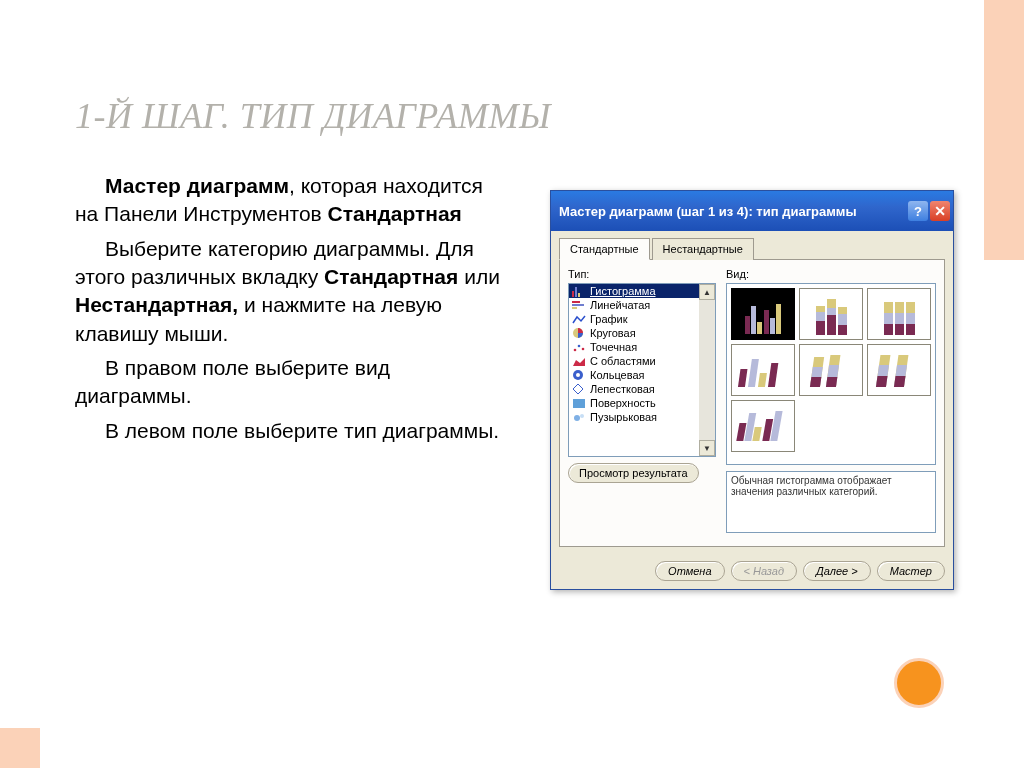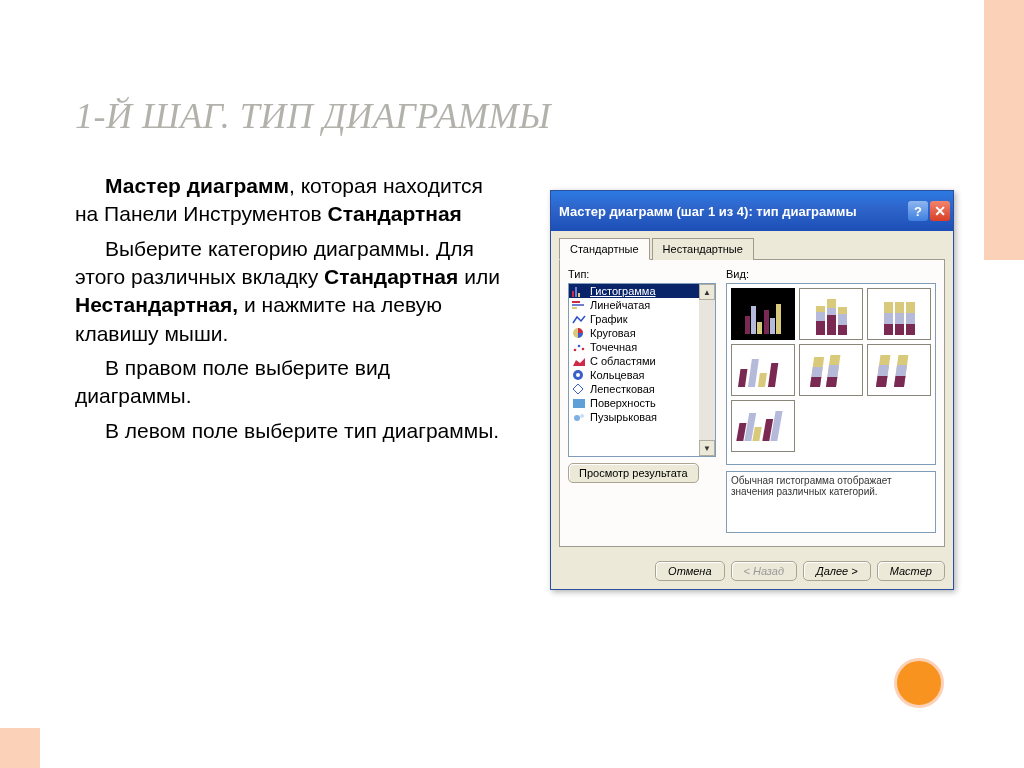--- a/index.html
+++ b/index.html
@@ -185,21 +185,21 @@
     background: #fff;
     height: 54px;
     padding: 3px 4px;
     font-size: 10px;
     color: #333;
   }
   .preview-btn-row { margin-top: 6px; }
   .btn {
     background: #ece9d8;
     border: 1px solid #aaa493;
-    border-radius: 5px;
+    border-radius: 10px;
     padding: 3px 10px;
     font-size: 11px;
     box-shadow: inset 1px 1px 0 #fff;
   }
   .btn.disabled { color:#999; }
   .dialog-buttons {
     display: flex;
     justify-content: flex-end;
     gap: 6px;
     padding: 6px 8px 8px;

